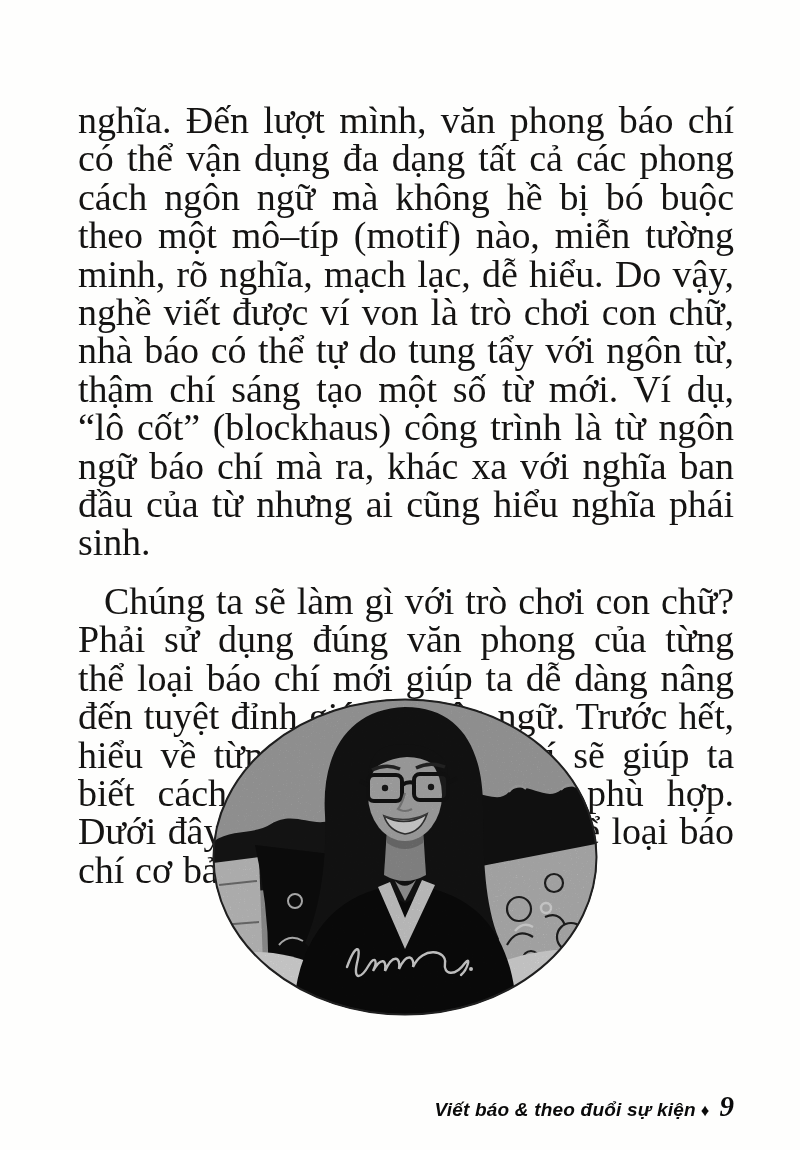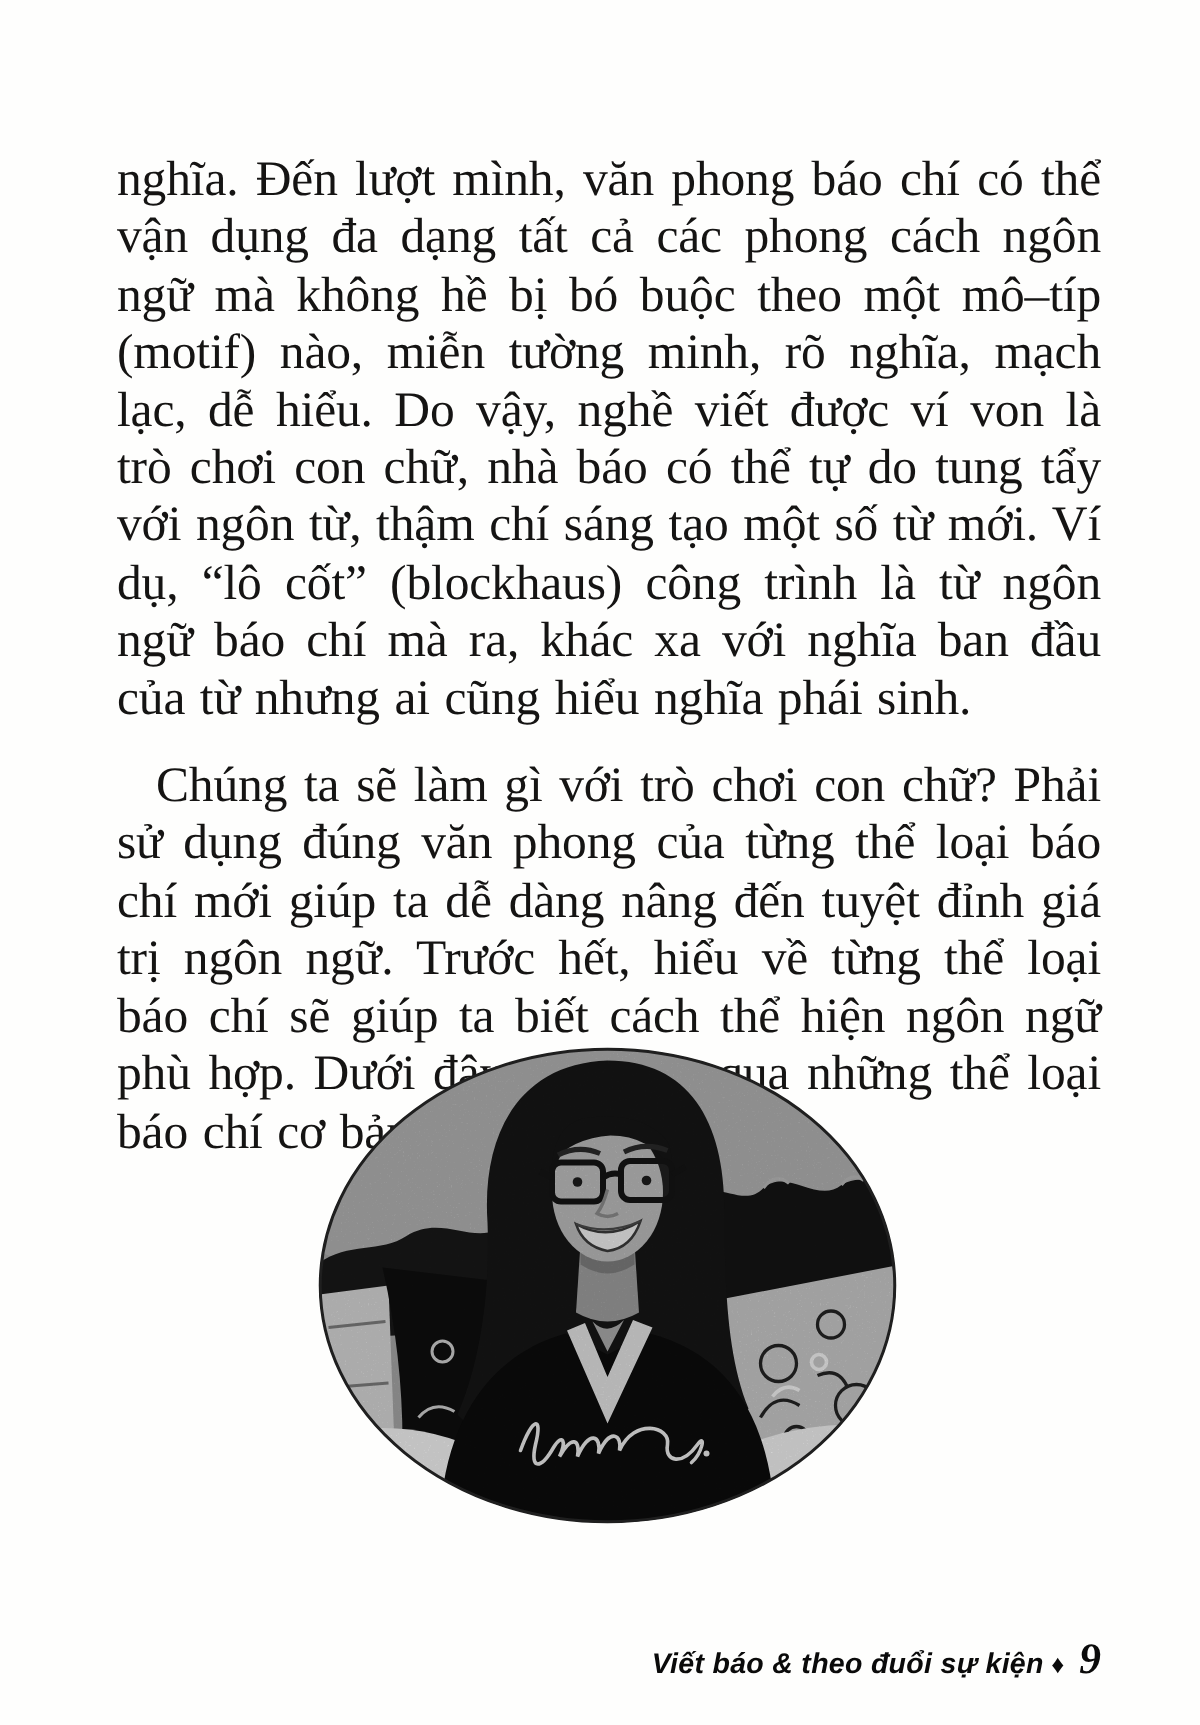--- a/index.html
+++ b/index.html
@@ -11,21 +11,21 @@
     overflow:hidden;
     box-shadow:0 0 6px rgba(0,0,0,.25);
   }
   .textblock{
     position:absolute;
     left:78px;top:101px;width:656px;
   }
   .body-par{
     margin:0;
     font-family:"Liberation Serif","DejaVu Serif",serif;
-    font-size:33px;
+    font-size:38px;
     line-height:38.4px;
     color:#151413;
     text-align:justify;
     text-align-last:left;
     word-spacing:1.6px;
     letter-spacing:-0.1px;
   }
   .body-par + .body-par{
     margin-top:20px;
     text-indent:26px;

